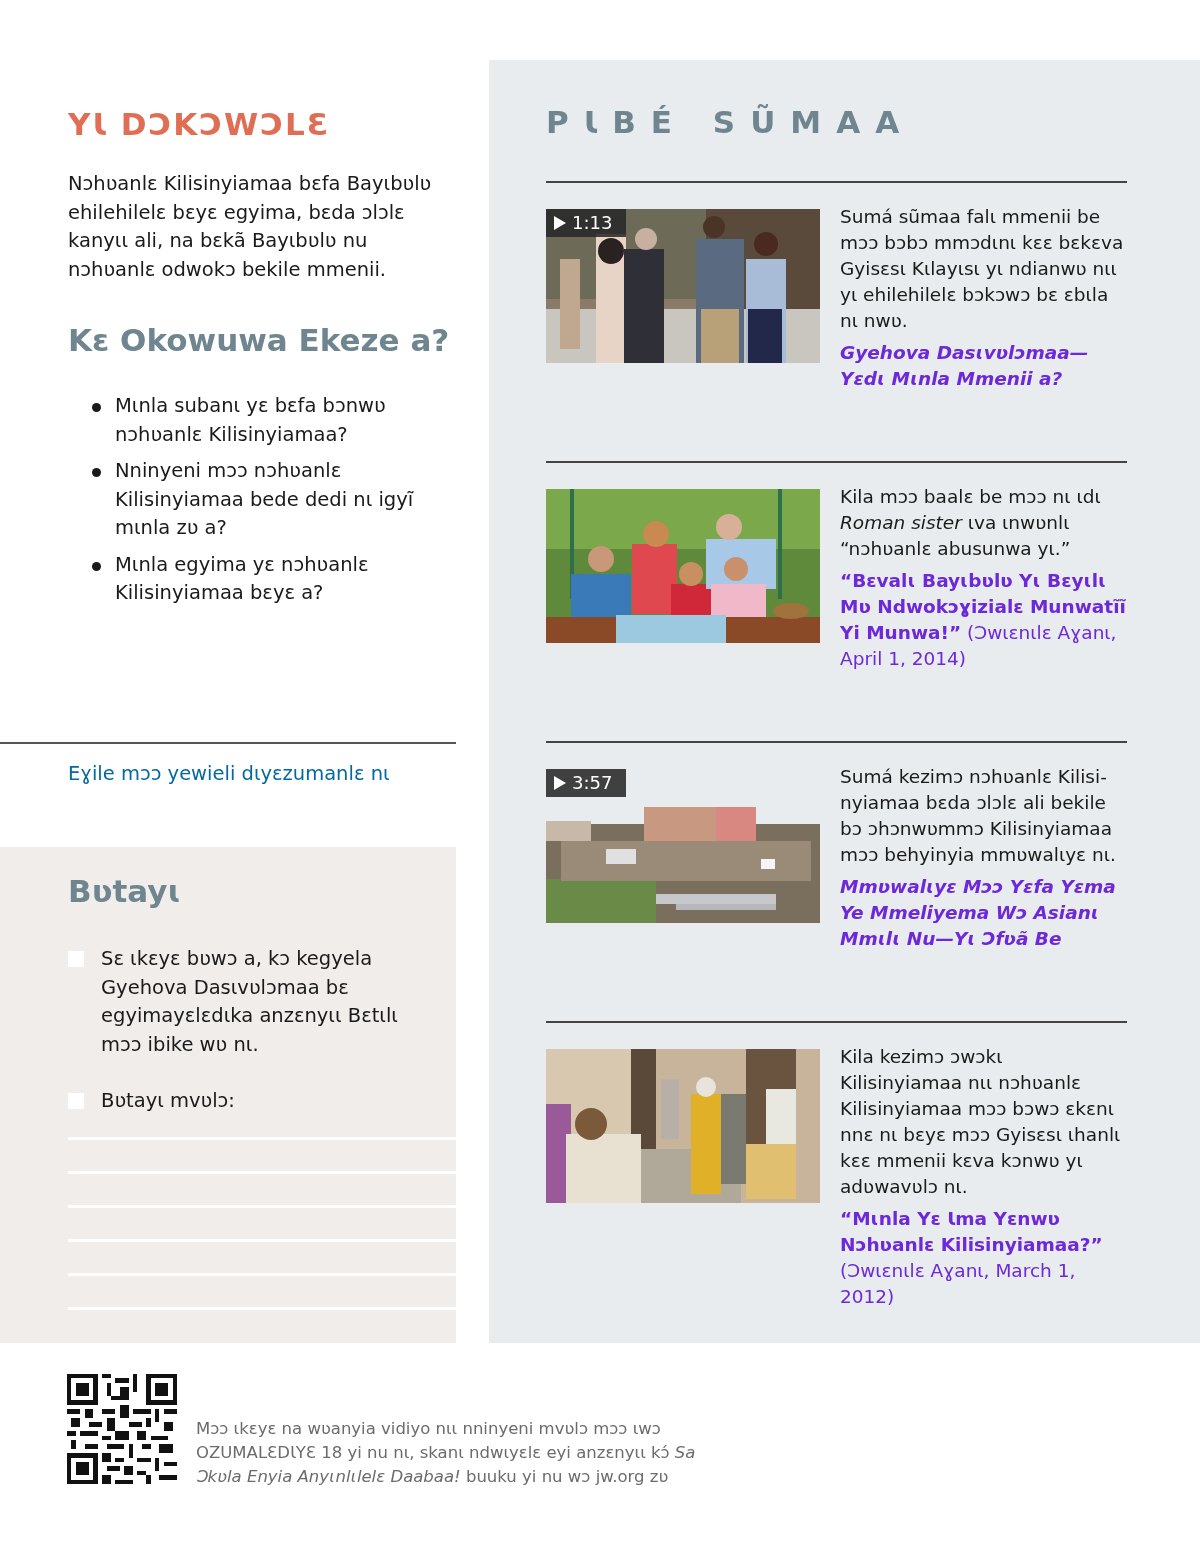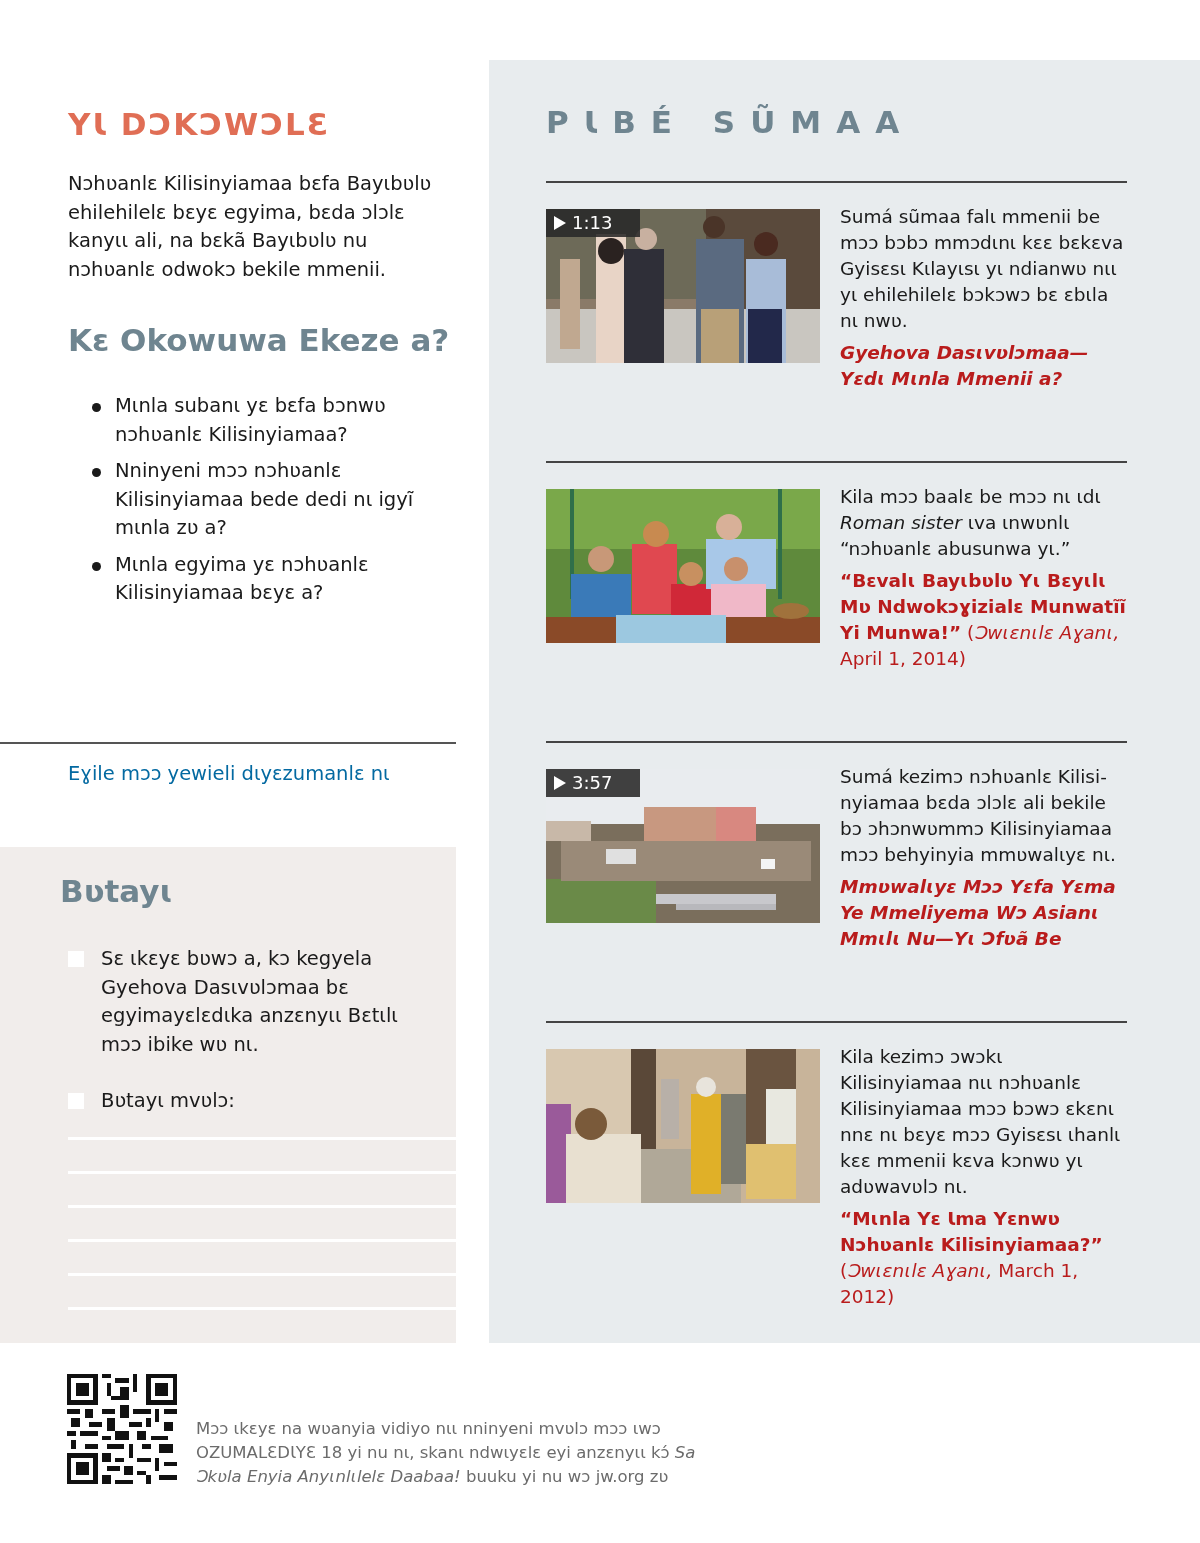--- a/index.html
+++ b/index.html
@@ -34,21 +34,21 @@
       position: absolute; left: 0; top: 742px; width: 456px; height: 1.5px; background: #555;
     }
     .note-line {
       position: absolute; left: 68px; top: 762px; font-size: 19.5px; color: #0369a1;
     }
 
     .butayi-panel {
       position: absolute; left: 0; top: 847px; width: 456px; height: 496px; background: #f1edeb;
     }
     .butayi-heading {
-      position: absolute; left: 60px; top: 26px; font-size: 31px; font-weight: bold; color: #6f8590;
+      position: absolute; left: 68px; top: 26px; font-size: 31px; font-weight: bold; color: #6f8590;
     }
     .butayi-item {
       position: absolute; left: 68px; width: 360px; font-size: 19.5px; line-height: 28.5px;
       padding-left: 33px;
       margin-top: 8px;
     }
     .butayi-item .checkbox {
       position: absolute; left: 0; top: 6px; width: 16px; height: 16px; background: #ffffff;
     }
     .butayi-item.i1 { top: 90px; }
@@ -66,36 +66,36 @@
       font-size: 31px; font-weight: bold; color: #6f8590; letter-spacing: 15px;
     }
     .item-divider {
       position: absolute; left: 57px; width: 581px; height: 1.5px; background: #444;
     }
     .media {
       position: absolute; left: 57px; width: 274px; height: 154px; overflow: hidden;
     }
     .media svg { display: block; width: 100%; height: 100%; }
     .duration-badge {
-      position: absolute; left: 0; top: 0; height: 28px; padding: 0 28px 0 8px;
+      position: absolute; left: 0; top: 0; height: 28px; padding: 0 14px 0 8px;
       background: rgba(40,40,40,0.88); color: #ffffff; font-size: 18px; line-height: 28px;
       display: flex; align-items: center; gap: 6px;
     }
     .duration-badge .play {
       width: 0; height: 0; border-left: 12px solid #fff; border-top: 7px solid transparent; border-bottom: 7px solid transparent;
     }
     .item-text {
       position: absolute; left: 351px; width: 290px;
     }
     .item-desc { font-size: 18.5px; line-height: 26px; color: #1a1a1a; }
     .item-desc .it { font-style: italic; }
-    .item-ref { margin-top: 6px; font-size: 18.5px; line-height: 26px; color: #b91c1c; }
+    .item-ref { margin-top: 6px; font-size: 18.5px; line-height: 26px; color: #6d28d9; }
     .item-ref .bi { font-weight: bold; font-style: italic; }
     .item-ref .b { font-weight: bold; }
-    .item-ref .i { font-style: italic; }
+    .item-ref .i { }
 
     
     .qr { position: absolute; left: 67px; top: 1374px; width: 110px; height: 110px; }
     .footer-text {
       position: absolute; left: 196px; top: 1417px; width: 520px;
       font-size: 16.5px; line-height: 24px; color: #6b6b6b;
     }
     .footer-text .i { font-style: italic; }
   </style>
 </head>

